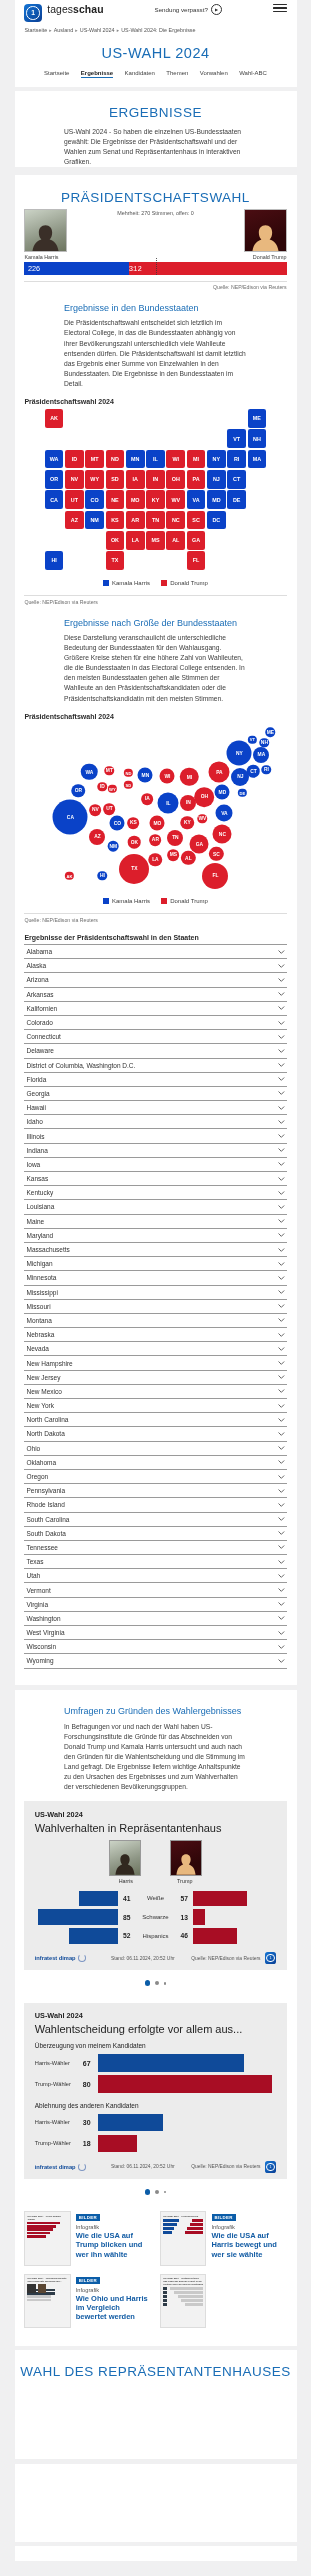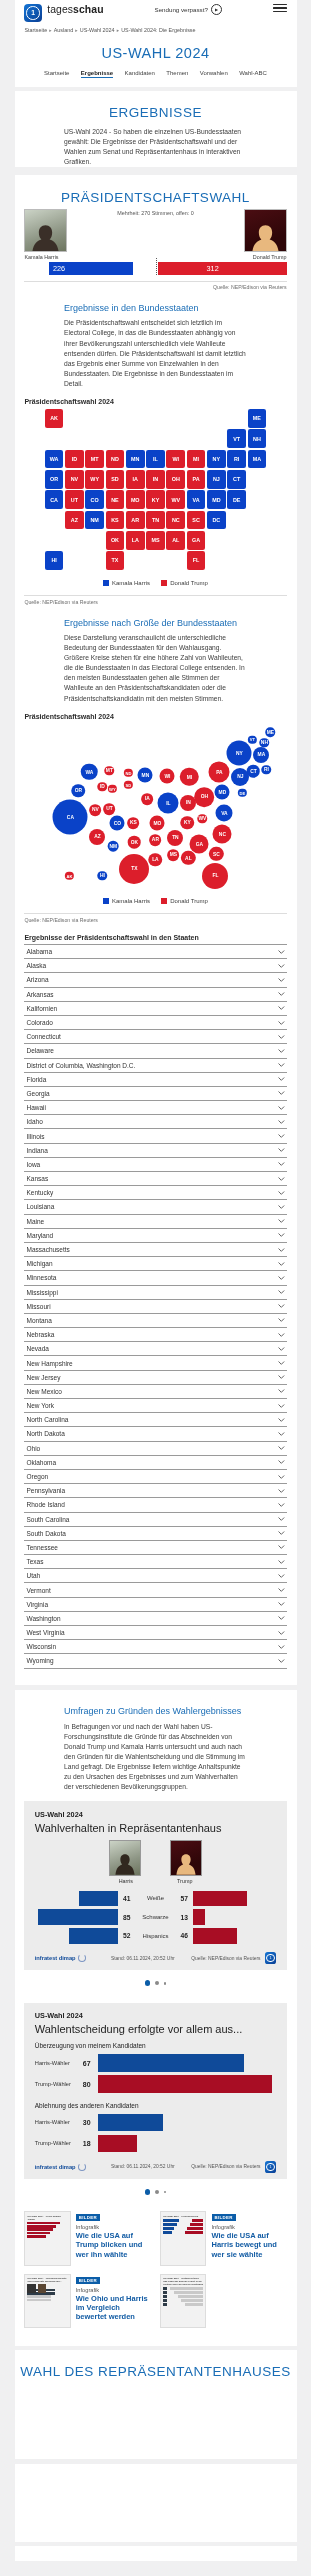--- a/index.html
+++ b/index.html
@@ -32,23 +32,23 @@
   .divider{border-top:0.5px solid #ddd;margin:5.2px 0 2.1px;}
   
   .cand-row{display:flex;justify-content:space-between;align-items:flex-start;margin-top:2.1px;}
   .majority{flex:1;text-align:center;font-size:5.4px;color:#555;padding-top:1px;}
   .photo{width:41px;height:41px;position:relative;overflow:hidden;border:0.5px solid #bbb;}
   .photo svg{position:absolute;bottom:-2.1px;left:0;}
   .ph-harris{background:linear-gradient(160deg,#cbd3c6,#8d9584 60%,#6d755f);}
   .ph-trump{background:linear-gradient(160deg,#4a0d12,#2e0608 70%);}
   .cand-names{display:flex;justify-content:space-between;font-size:5.4px;color:#3c3c3c;margin:2.1px 0 1.6px;}
   .evbar{display:flex;height:13.5px;position:relative;}
-  .evbar .seg{display:flex;align-items:center;color:#fff;font-size:7.3px;margin-left:25px;}
+  .evbar .seg{display:flex;align-items:center;color:#fff;font-size:7.3px;}
   .evbar .seg.d{justify-content:flex-start;padding-left:3.6px;}
-  .evbar .seg.r{justify-content:center;padding-right:19px;}
+  .evbar .seg.r{justify-content:flex-start;padding-right:19px;font-family:Liberation Mono, monospace;}
   .marker{position:absolute;top:-3.6px;bottom:0;border-left:1px dotted #3a3a3a;opacity:.85;}
   .src-right{text-align:right;}
   
   .tilemap{display:grid;grid-template-columns:repeat(11,18.7px);grid-auto-rows:18.7px;gap:1.6px;justify-content:center;margin:3.1px 0 7.3px;}
   .tile{border-radius:2.1px;display:flex;align-items:center;justify-content:center;color:#fff;font-size:5.4px;font-weight:bold;}
   .legend{display:flex;justify-content:center;gap:11.4px;font-size:6px;color:#3c3c3c;padding:3.1px 0 4.1px;}
   .legend .it{display:flex;align-items:center;gap:3.1px;}
   .swatch{width:5.7px;height:5.7px;display:inline-block;}
   
   .bubblewrap{position:relative;height:167px;margin:2.1px 0 4.1px;}

